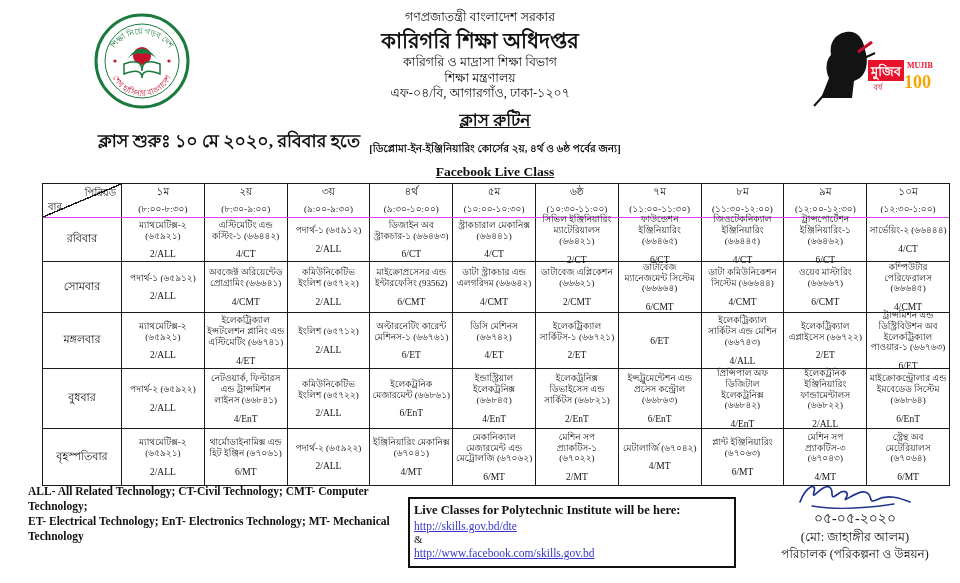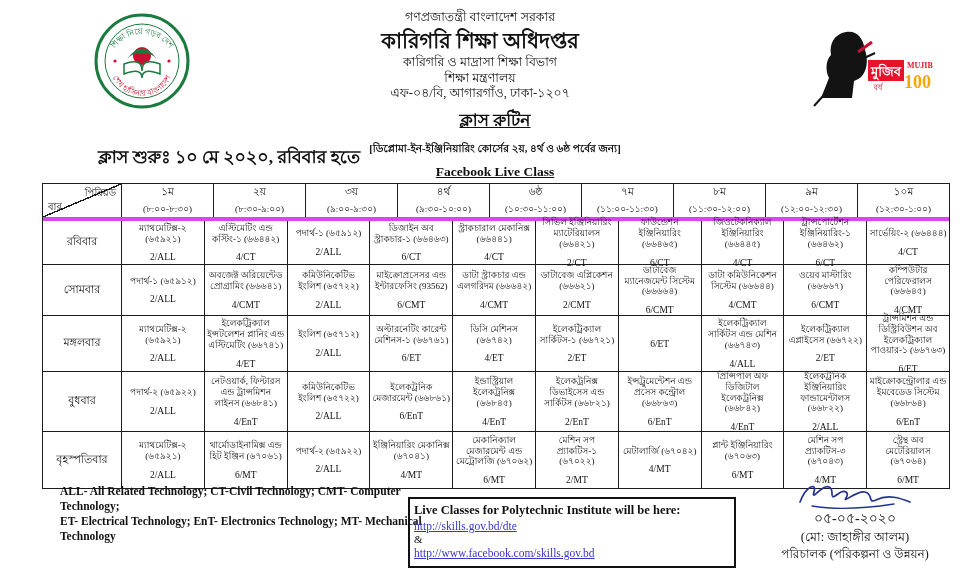--- a/index.html
+++ b/index.html
@@ -8,50 +8,50 @@
 
   
   .seal{position:absolute;left:93px;top:12px;width:98px;height:98px;}
   .mujib{position:absolute;left:812px;top:26px;width:125px;height:86px;}
   .head-center{position:absolute;left:280px;top:10px;width:400px;text-align:center;line-height:1.25;}
   .h-govt{font-size:12.5px;}
   .h-dir{font-size:21px;font-weight:bold;margin:2px 0 1px;}
   .h-div,.h-min,.h-addr{font-size:12.5px;}
 
   
-  .start-text{position:absolute;left:98px;top:144px;font-size:17.5px;font-weight:bold;}
+  .start-text{position:absolute;left:98px;top:128px;font-size:17.5px;font-weight:bold;}
   .title-center{position:absolute;left:340px;top:107px;width:310px;text-align:center;}
   .routine-title{font-size:17px;font-weight:bold;text-decoration:underline;}
   .routine-sub{font-size:10.5px;font-weight:bold;margin-top:6px;}
   .fb-live{font-size:13.5px;font-weight:bold;text-decoration:underline;margin-top:6px;}
 
   
   .routine-table{position:absolute;left:42px;top:183px;width:906px;border:1.6px solid #1c1c1c;}
-  #t-header{display:flex;height:33px;border-bottom:4px solid #d946ef;}
+  #t-header{display:flex;height:33px;border-bottom:1px solid #d946ef;}
   .t-row{display:flex;border-bottom:1px solid #1c1c1c;}
   .t-row:last-child{border-bottom:none;}
   .r0{height:43px;}.r1{height:50px;}.r2{height:55px;}.r3{height:59px;}.r4{height:56px;}
   .cell{border-left:1px solid #1c1c1c;display:flex;flex-direction:column;align-items:center;
         justify-content:center;text-align:center;min-width:0;}
   .cell:first-child{border-left:none;}
   .hcell,.scell{flex:1;gap:7px;}
   .corner,.dcell{flex:none;width:78px;}
   .corner{position:relative;background:
      linear-gradient(to bottom right,transparent calc(50% - 0.7px),#1c1c1c calc(50% - 0.7px),
      #1c1c1c calc(50% + 0.7px),transparent calc(50% + 0.7px));}
   .corner .ctop{position:absolute;top:1px;right:5px;font-size:10px;}
   .corner .cbot{position:absolute;bottom:1px;left:5px;font-size:10px;}
   .pname{font-size:10.5px;line-height:1.1;}
   .ptime{font-size:9px;font-family:"Liberation Serif",serif;line-height:1.2;}
   .dcell{font-size:11px;}
   .subj{font-size:9px;line-height:1.22;padding:0 2px;}
   .grp{font-size:9.5px;font-family:"Liberation Serif",serif;margin-top:1px;}
 
   
-  .legend{position:absolute;left:60px;top:484px;width:400px;font-size:11.5px;
+  .legend{position:absolute;left:28px;top:484px;width:400px;font-size:11.5px;
           font-weight:bold;line-height:1.3;}
   .live-box{position:absolute;left:408px;top:497px;width:316px;border:2px solid #111;
             text-align:left;padding:4px 4px 7px;}
   .live-title{font-size:12.5px;font-weight:bold;}
   .live-link{font-size:11.5px;color:#3636cc;text-decoration:underline;display:block;margin-top:2px;}
   .live-amp{font-size:11px;margin-top:1px;}
   .sign-block{position:absolute;left:765px;top:478px;width:180px;text-align:center;line-height:1.35;}
   .sign-svg{display:block;margin:0 auto -2px;}
   .sign-date{font-size:14px;text-align:center;}
   .sign-name{font-size:12.5px;}
@@ -126,20 +126,24 @@
         </div>
         <div class="cell hcell">
           <div class="pname">৩য়</div>
           <div class="ptime">(৯:০০-৯:৩০)</div>
         </div>
         <div class="cell hcell">
           <div class="pname">৪র্থ</div>
           <div class="ptime">(৯:৩০-১০:০০)</div>
         </div>
         <div class="cell hcell">
+          <div class="pname">৫ম</div>
+          <div class="ptime">(১০:০০-১০:৩০)</div>
+        </div>
+        <div class="cell hcell">
           <div class="pname">৬ষ্ঠ</div>
           <div class="ptime">(১০:৩০-১১:০০)</div>
         </div>
         <div class="cell hcell">
           <div class="pname">৭ম</div>
           <div class="ptime">(১১:০০-১১:৩০)</div>
         </div>
         <div class="cell hcell">
           <div class="pname">৮ম</div>
           <div class="ptime">(১১:৩০-১২:০০)</div>

